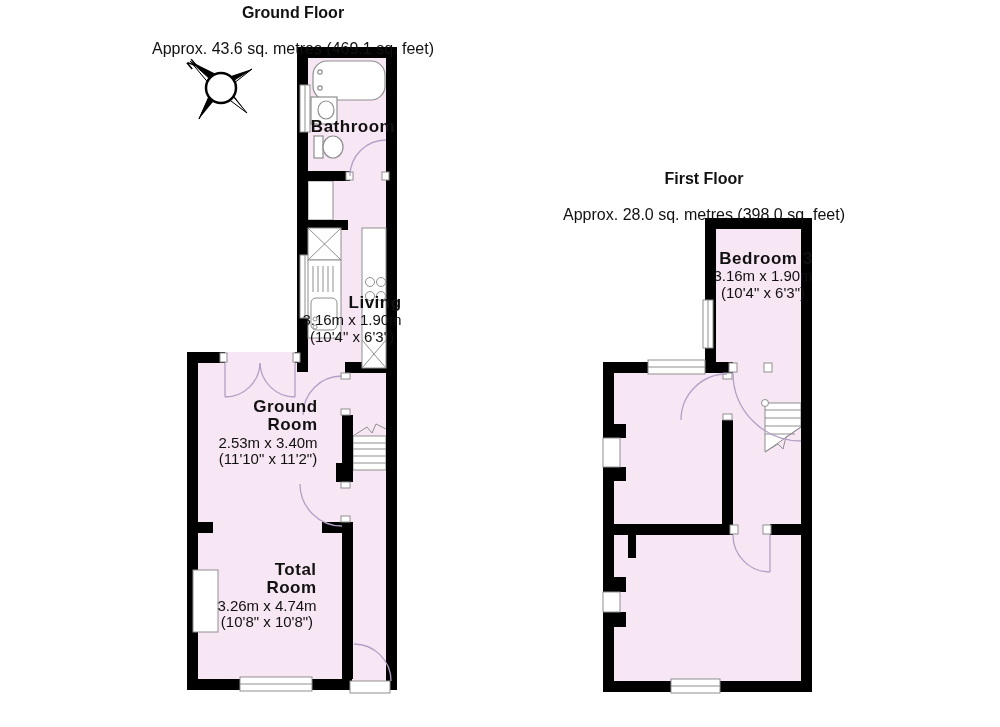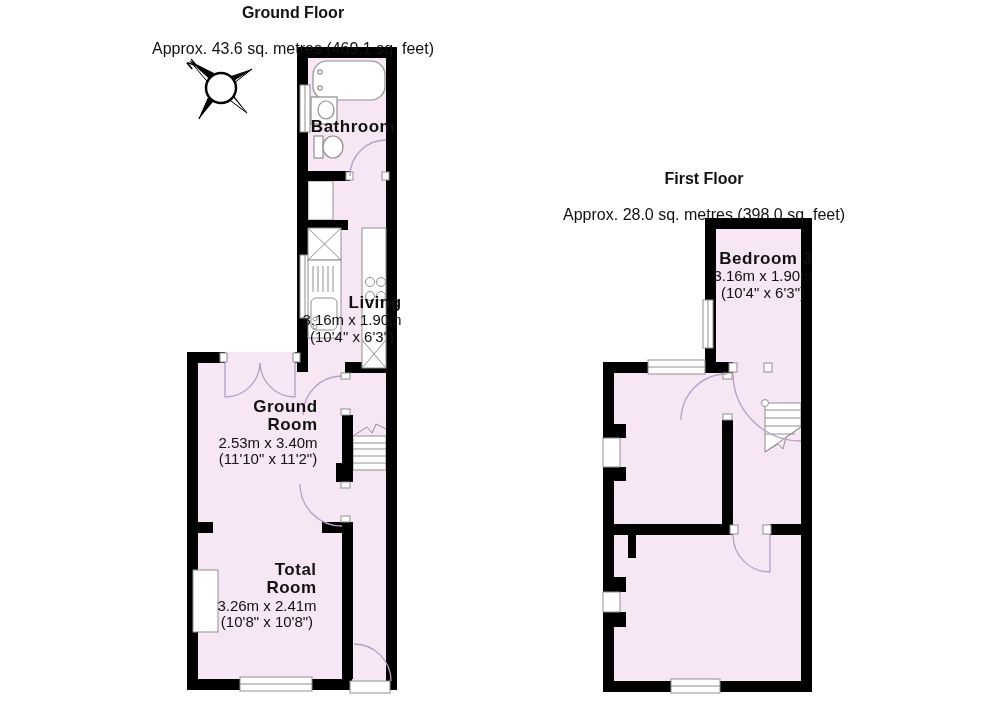--- a/index.html
+++ b/index.html
@@ -223,21 +223,21 @@
   <div class="lbl" style="left:268px;top:398px;">
     <div class="room-name">Ground</div>
     <div class="room-name">Room</div>
     <div class="room-dim">2.53m x 3.40m</div>
     <div class="room-dim">(11'10" x 11'2")</div>
   </div>
 
   <div class="lbl" style="left:267px;top:561px;">
     <div class="room-name">Total</div>
     <div class="room-name">Room</div>
-    <div class="room-dim">3.26m x 2.41m</div>
+    <div class="room-dim">3.26m x 4.74m</div>
     <div class="room-dim">(10'8" x 10'8")</div>
   </div>
 
   <div class="lbl" style="left:763px;top:250px;">
     <div class="room-name">Bedroom 3</div>
     <div class="room-dim">3.16m x 1.90m</div>
     <div class="room-dim">(10'4" x 6'3")</div>
   </div>
 
 

